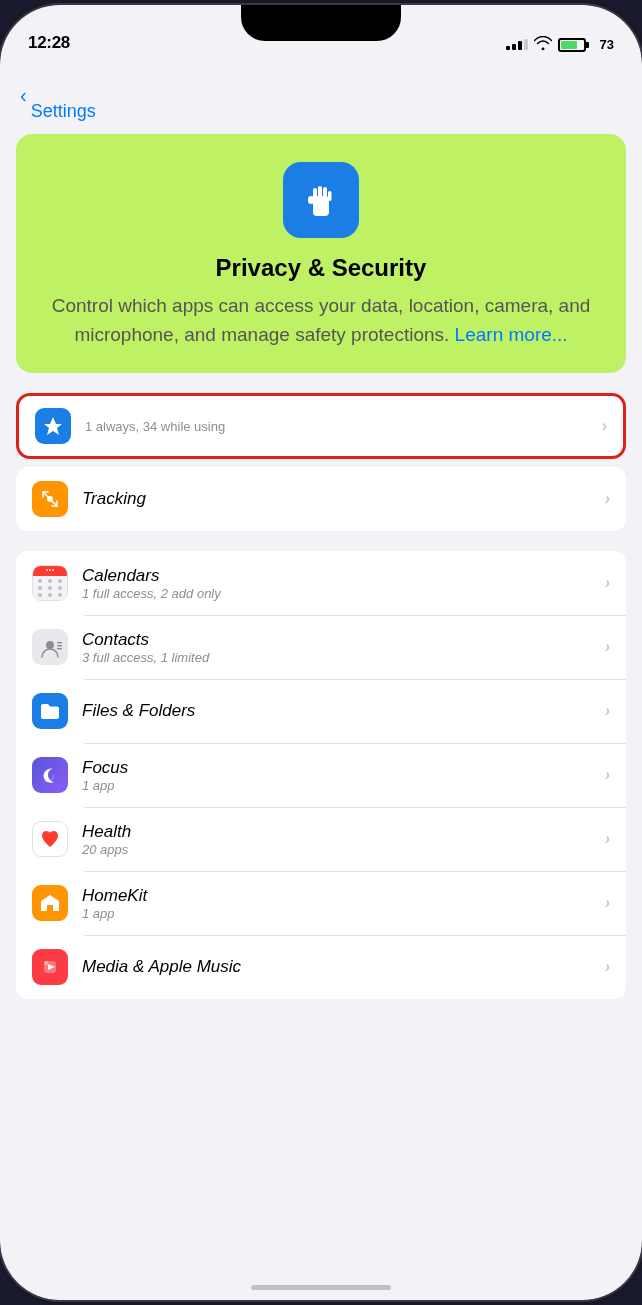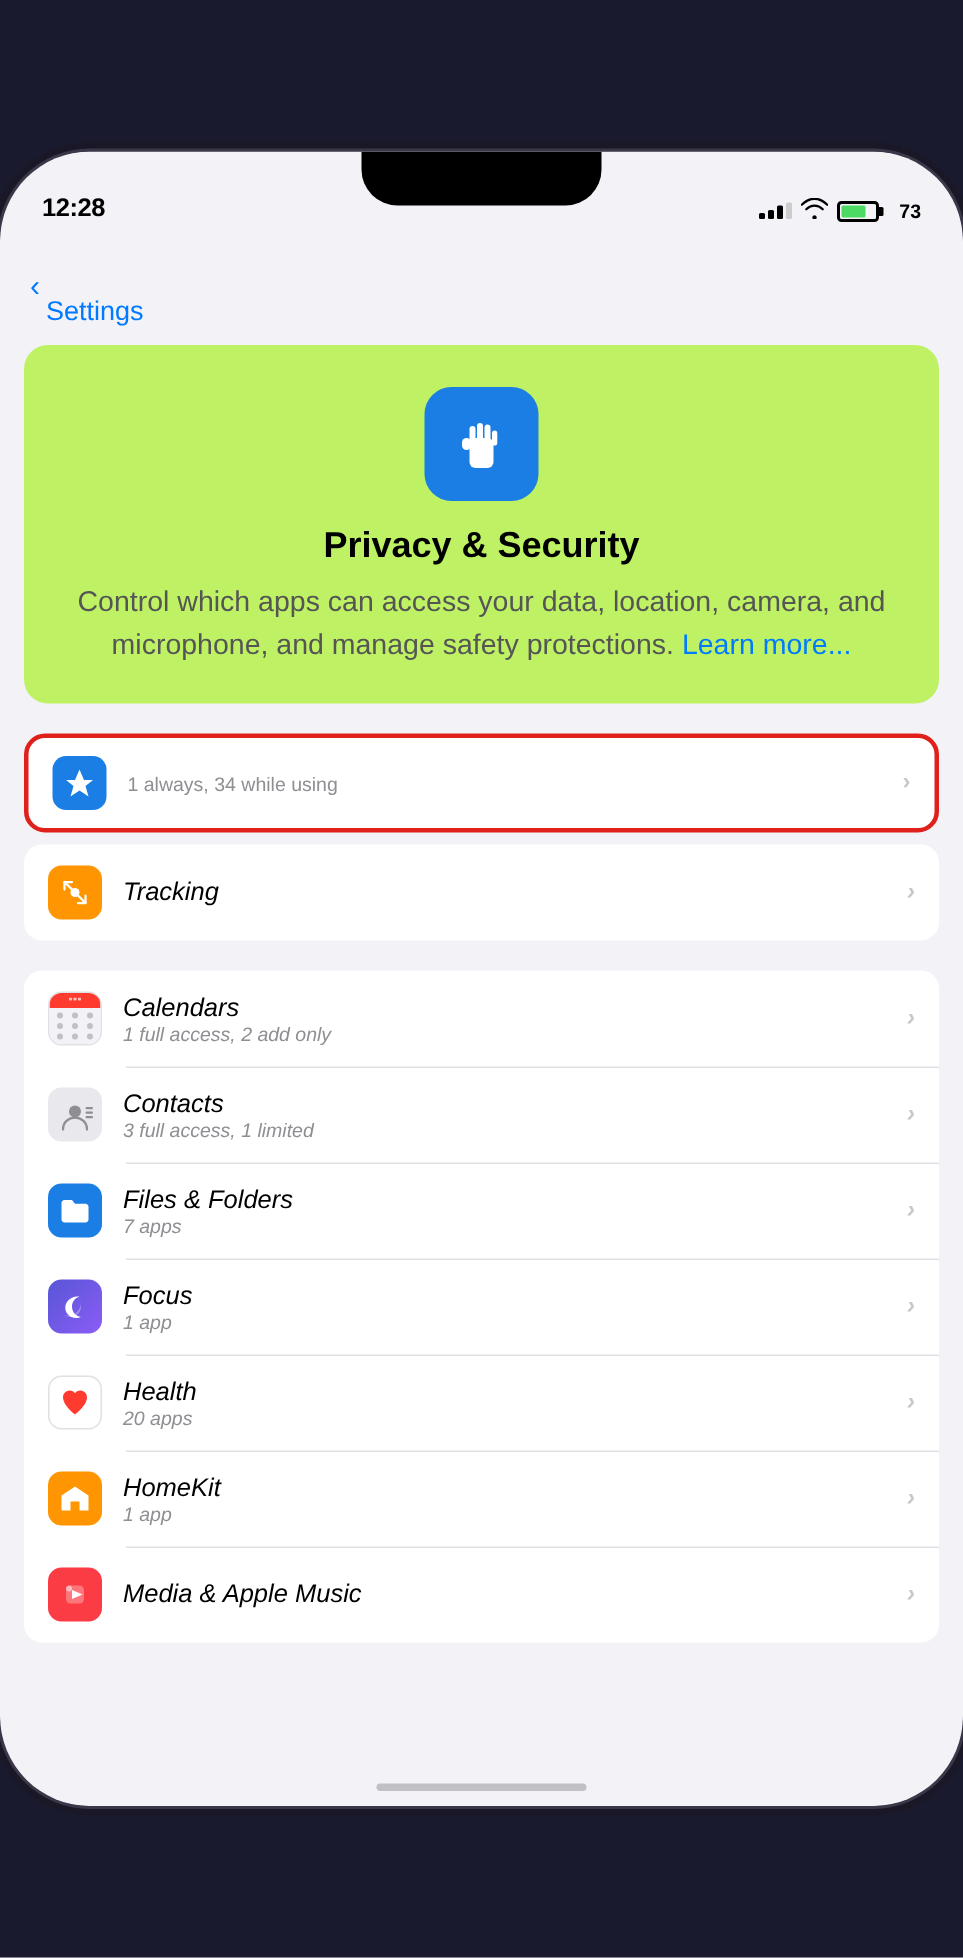--- a/index.html
+++ b/index.html
@@ -8,21 +8,21 @@
       background: #1a1a2e;
       display: flex;
       justify-content: center;
       align-items: center;
       min-height: 100vh;
       font-family: -apple-system, BlinkMacSystemFont, 'SF Pro Display', 'Helvetica Neue', Arial, sans-serif;
     }
 
     .phone-frame {
       width: 642px;
-      height: 1103px;
+      height: 1295px;
       background: #2d2b3a;
       border-radius: 60px;
       position: relative;
       overflow: hidden;
       box-shadow: 0 0 0 2px #3a3848, 0 0 0 6px #1a1826, inset 0 0 0 2px #4a4860;
     }
 
     .phone-screen {
       position: absolute;
       top: 0;
@@ -554,21 +554,20 @@
           </div>
 
           <div class="list-item">
             <div class="files-icon-bg" style="margin-right:14px; flex-shrink:0;">
               <svg width="22" height="20" viewBox="0 0 22 20" fill="none">
                 <path d="M2 5 C2 3.9 2.9 3 4 3 L9 3 L11 5.5 L18 5.5 C19.1 5.5 20 6.4 20 7.5 L20 16 C20 17.1 19.1 18 18 18 L4 18 C2.9 18 2 17.1 2 16 Z" fill="white"></path>
               </svg>
             </div>
             <div class="item-text">
               <div class="item-title">Files &amp; Folders</div>
-              <div class="item-subtitle">7 apps</div>
             </div>
             <span class="chevron-right">›</span>
           </div>
 
           <div class="list-item">
             <div class="focus-icon-bg" style="margin-right:14px; flex-shrink:0;">
               <svg width="22" height="22" viewBox="0 0 22 22" fill="none">
 
                 <path d="M15 11 C15 14.9 11.9 18 8 18 C6.4 18 5 17.5 3.8 16.5 C5.2 17.2 6.9 17.5 8.5 17 C12.5 15.8 15 12 15 8 C15 6.5 14.5 5.2 13.8 4 C14.7 5.5 15 7.2 15 9 Z" fill="white" opacity="0.3"></path>
                 <path d="M14 4.5 C11 5 9 8 9 11 C9 14.5 11.5 17.5 15 18 C12 19.5 8 18.5 6 16 C4 13.5 4 10 6 7.5 C8 5 11 4 14 4.5 Z" fill="white"></path>

